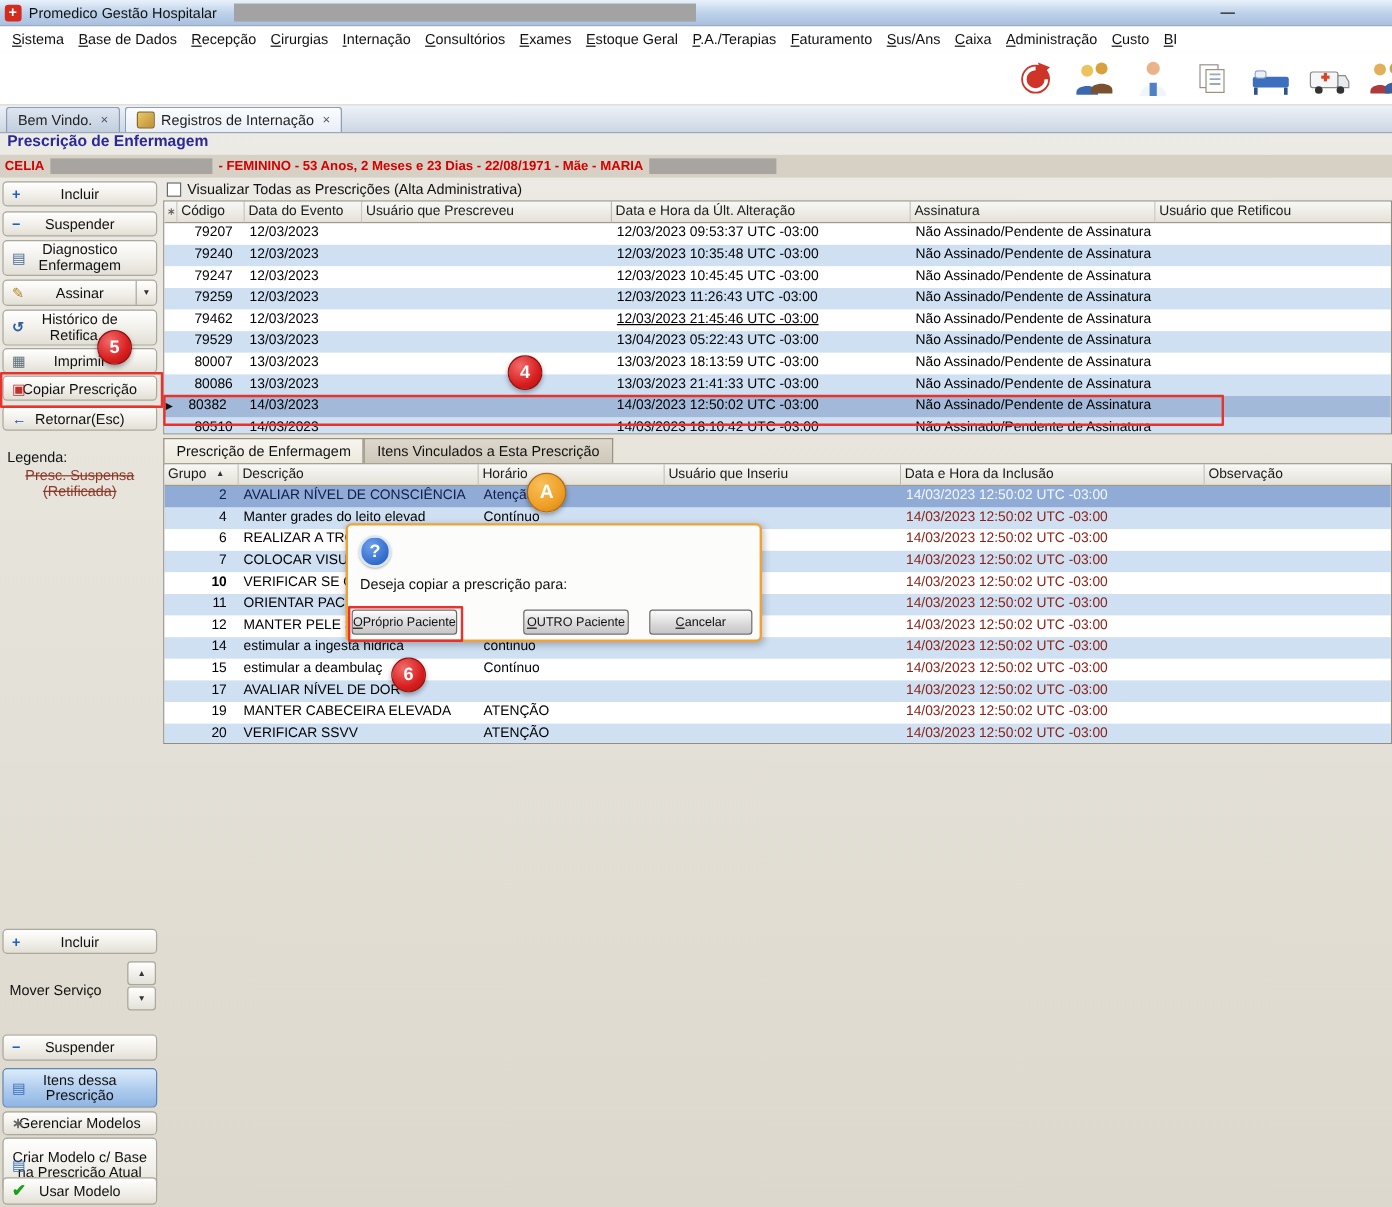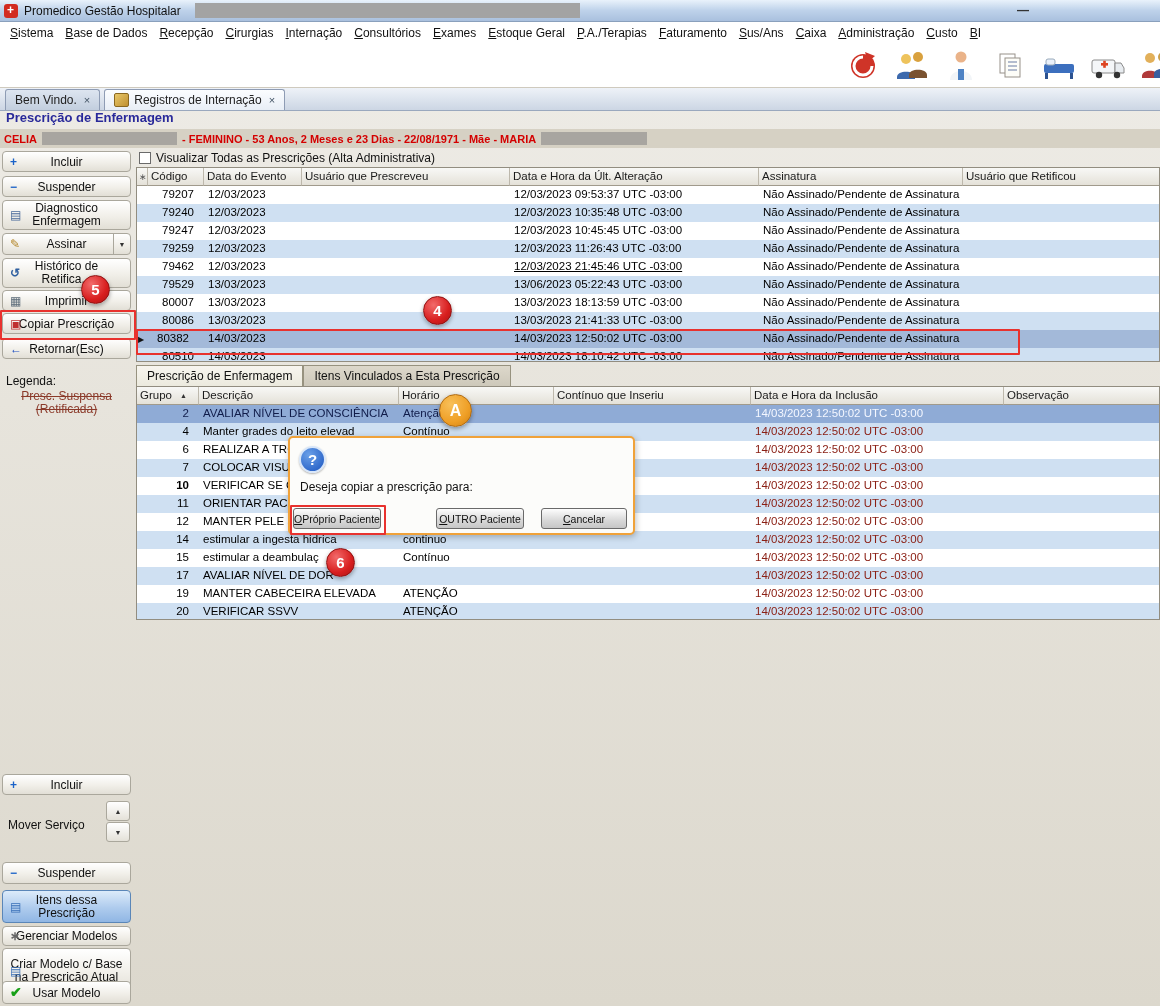--- a/index.html
+++ b/index.html
@@ -365,21 +365,21 @@
       <div class="g-cell" style="width: 208px;"></div>
       <div class="g-cell" style="width: 249px; text-decoration: underline;">12/03/2023 21:45:46 UTC -03:00</div>
       <div class="g-cell" style="width: 204px;">Não Assinado/Pendente de Assinatura</div>
       <div class="g-cell" style="width: 198px;"></div>
     </div>
     <div class="g-row alt">
       <div class="g-cell g-selcol"></div>
       <div class="g-cell num" style="width: 56px;">79529</div>
       <div class="g-cell" style="width: 98px;">13/03/2023</div>
       <div class="g-cell" style="width: 208px;"></div>
-      <div class="g-cell" style="width: 249px;">13/06/2023 05:22:43 UTC -03:00</div>
+      <div class="g-cell" style="width: 249px;">13/04/2023 05:22:43 UTC -03:00</div>
       <div class="g-cell" style="width: 204px;">Não Assinado/Pendente de Assinatura</div>
       <div class="g-cell" style="width: 198px;"></div>
     </div>
     <div class="g-row">
       <div class="g-cell g-selcol"></div>
       <div class="g-cell num" style="width: 56px;">80007</div>
       <div class="g-cell" style="width: 98px;">13/03/2023</div>
       <div class="g-cell" style="width: 208px;"></div>
       <div class="g-cell" style="width: 249px;">13/03/2023 18:13:59 UTC -03:00</div>
       <div class="g-cell" style="width: 204px;">Não Assinado/Pendente de Assinatura</div>
@@ -415,21 +415,21 @@
   </div>
 <div class="subtabs" id="subtabs">
     <div class="subtab active">Prescrição de Enfermagem</div>
     <div class="subtab">Itens Vinculados a Esta Prescrição</div>
   </div>
 <div class="grid" id="grid2" style="left:136px;top:386px;width:1024px;height:234px">
     <div class="g-header">
       <div class="g-hcell sort-asc" style="width: 62px;">Grupo</div>
       <div class="g-hcell" style="width: 200px;">Descrição</div>
       <div class="g-hcell" style="width: 155px;">Horário</div>
-      <div class="g-hcell" style="width: 197px;">Contínuo que Inseriu</div>
+      <div class="g-hcell" style="width: 197px;">Usuário que Inseriu</div>
       <div class="g-hcell" style="width: 253px;">Data e Hora da Inclusão</div>
       <div class="g-hcell" style="width: 157px;">Observação</div>
     </div>
     <div class="g-row sel-items">
       <div class="g-cell num" style="width: 62px;">2</div>
       <div class="g-cell" style="width: 200px;">AVALIAR NÍVEL DE CONSCIÊNCIA</div>
       <div class="g-cell" style="width: 155px;">Atenção</div>
       <div class="g-cell" style="width: 197px;"></div>
       <div class="g-cell date-sel" style="width: 253px;">14/03/2023 12:50:02 UTC -03:00</div>
       <div class="g-cell" style="width: 157px;"></div>

